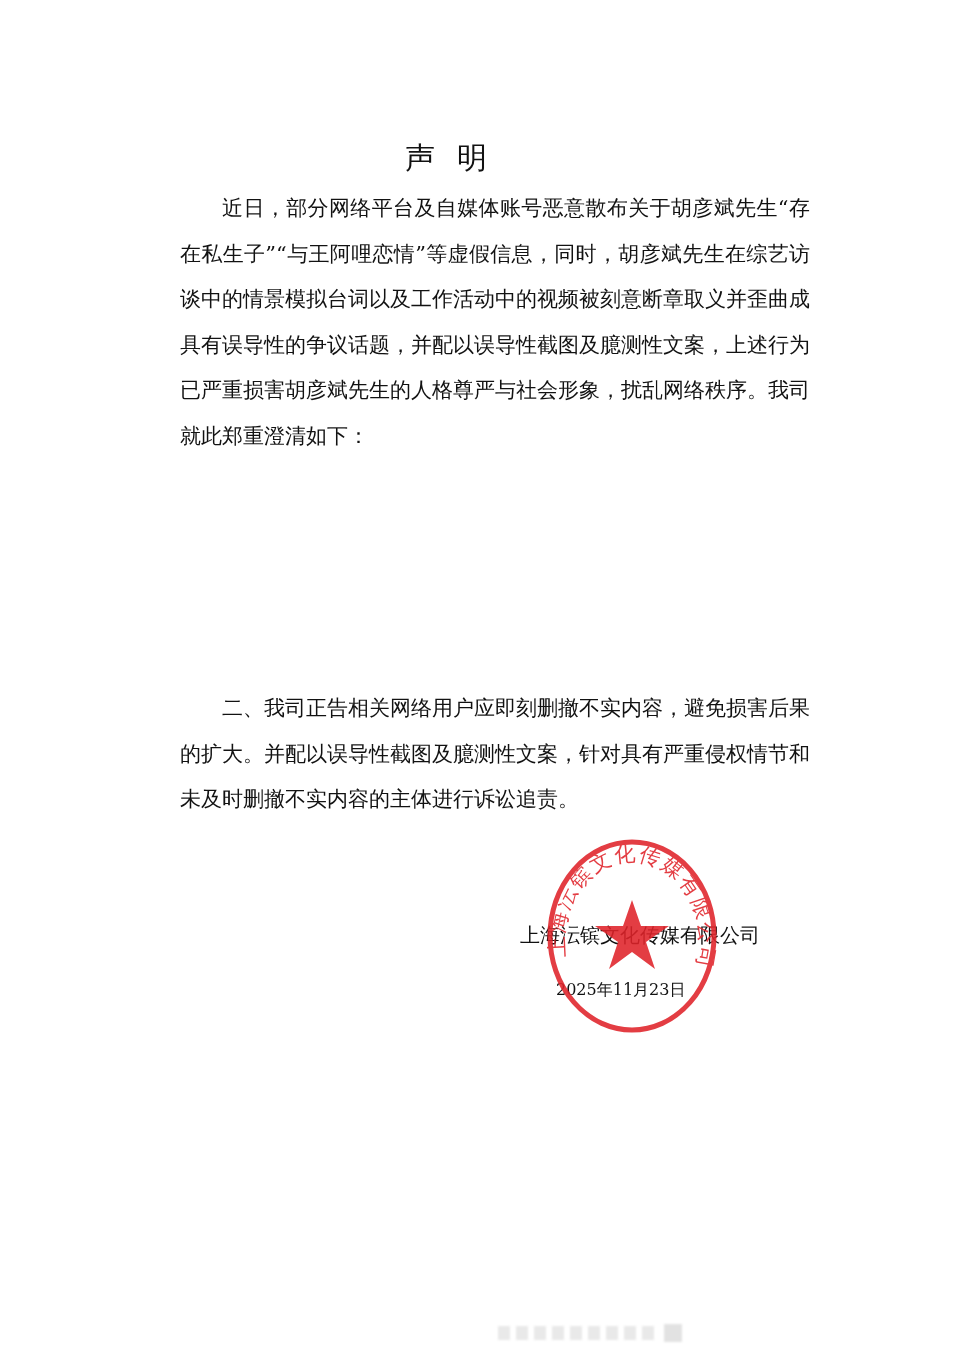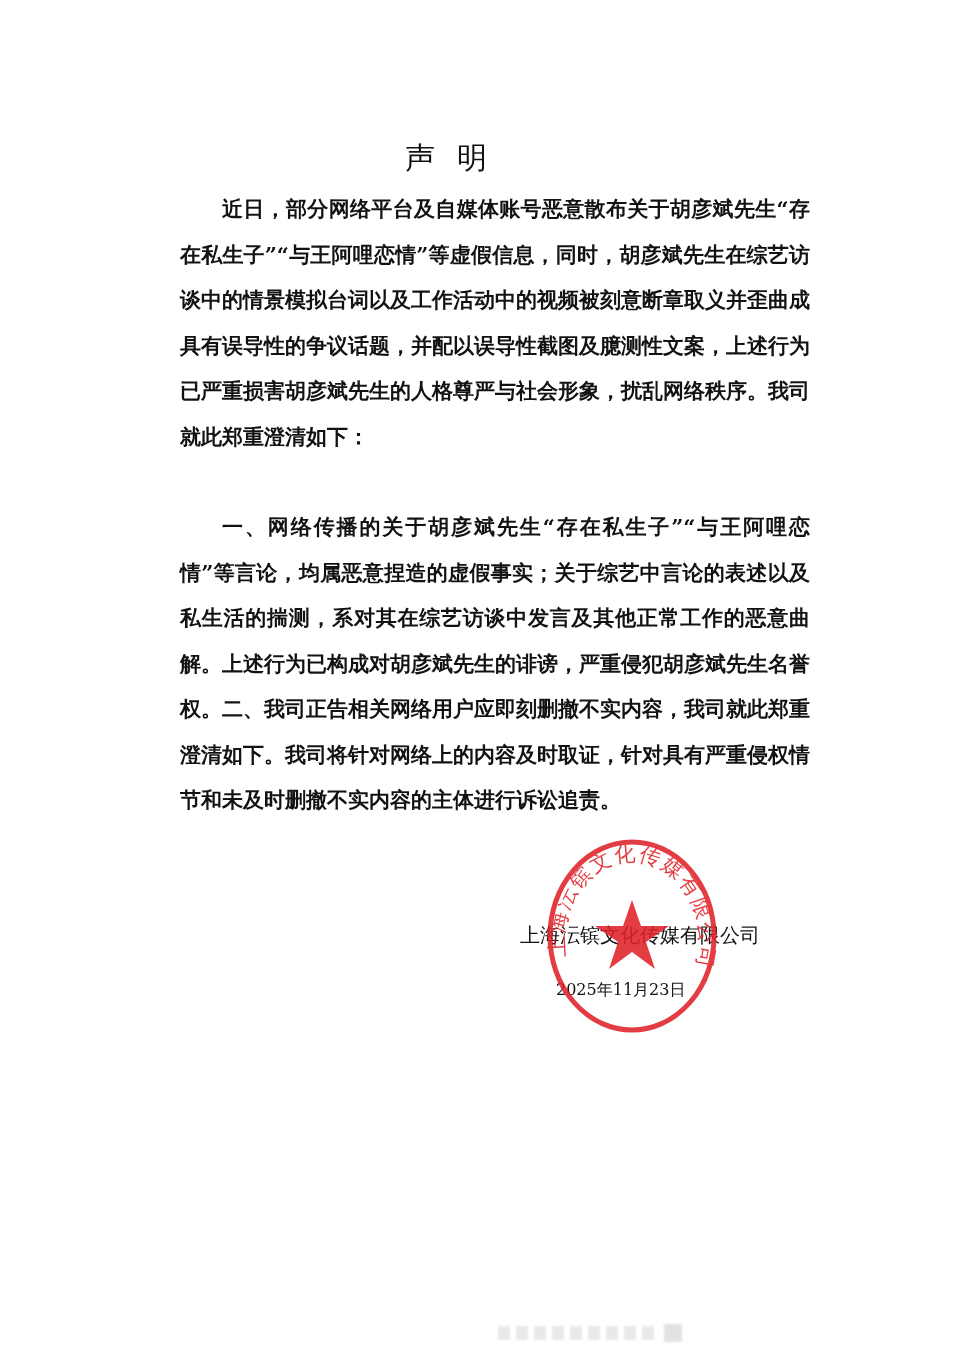--- a/index.html
+++ b/index.html
@@ -37,21 +37,21 @@
       position: absolute;
       left: 172px;
       width: 630px;
       font-size: 21px;
       line-height: 45.5px;
       color: #121212;
       text-align: justify;
       text-justify: inter-ideograph;
     }
     .para { margin: 0; }
-    .indent { text-indent: 42px; font-weight: bold; }
+    .indent { text-indent: 42px; }
     #p1 { top: 186px; }
     #item1 { top: 504px; }
     #item2 { top: 686px; }
     #item3 { top: 823px; }
     .signature {
       position: absolute;
       left: 512px;
       top: 922px;
       font-size: 20px;
       color: #111;
@@ -88,26 +88,23 @@
 <body>
 
 <div class="page">
 
   <h1 class="title">声明</h1>
 
   <div class="body-text" id="p1">
     <p class="para indent">近日，部分网络平台及自媒体账号恶意散布关于胡彦斌先生“存在私生子”“与王阿哩恋情”等虚假信息，同时，胡彦斌先生在综艺访谈中的情景模拟台词以及工作活动中的视频被刻意断章取义并歪曲成具有误导性的争议话题，并配以误导性截图及臆测性文案，上述行为已严重损害胡彦斌先生的人格尊严与社会形象，扰乱网络秩序。我司就此郑重澄清如下：</p>
   </div>
 
-  <div class="body-text" id="item1">
-    <p class="para indent">一、网络传播的关于胡彦斌先生“存在私生子”“与王阿哩恋情”等言论，均属恶意捏造的虚假事实；关于综艺中言论的表述以及私生活的揣测，系对其在综艺访谈中发言及其他正常工作的恶意曲解。上述行为已构成对胡彦斌先生的诽谤，严重侵犯胡彦斌先生名誉权。</p>
-  </div>
 
   <div class="body-text" id="item2">
-    <p class="para indent">二、我司正告相关网络用户应即刻删撤不实内容，我司就此郑重澄清如下。我司将针对网络上的内容及时取证，针对具有严重侵权情节和未及时删撤不实内容的主体进行诉讼追责。</p>
+    <p class="para indent">二、我司正告相关网络用户应即刻删撤不实内容，避免损害后果的扩大。并配以误导性截图及臆测性文案，针对具有严重侵权情节和未及时删撤不实内容的主体进行诉讼追责。</p>
   </div>
 
 
   <div class="signature">上海沄镔文化传媒有限公司</div>
   <div class="date">2025年11月23日</div>
 
   <svg class="seal" viewBox="0 0 172 196" xmlns="http://www.w3.org/2000/svg">
     <defs>
       <path id="sealArc" d="M 22,130 A 68,80 0 1,1 150,130" fill="none"></path>
     </defs>

